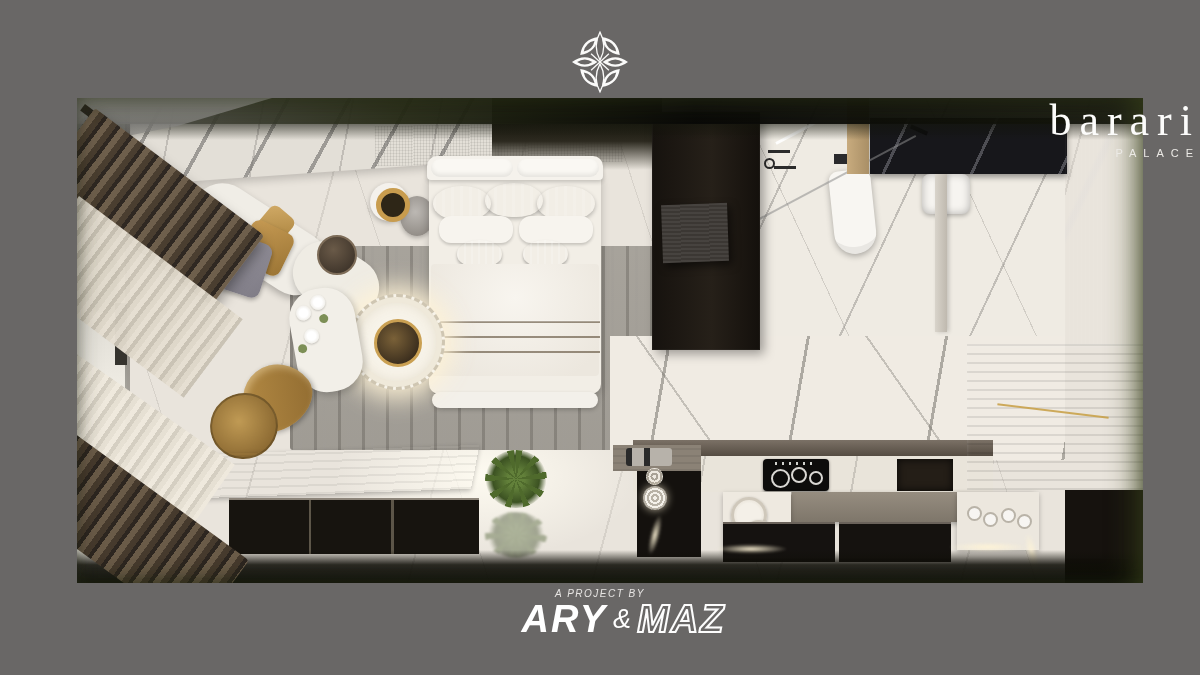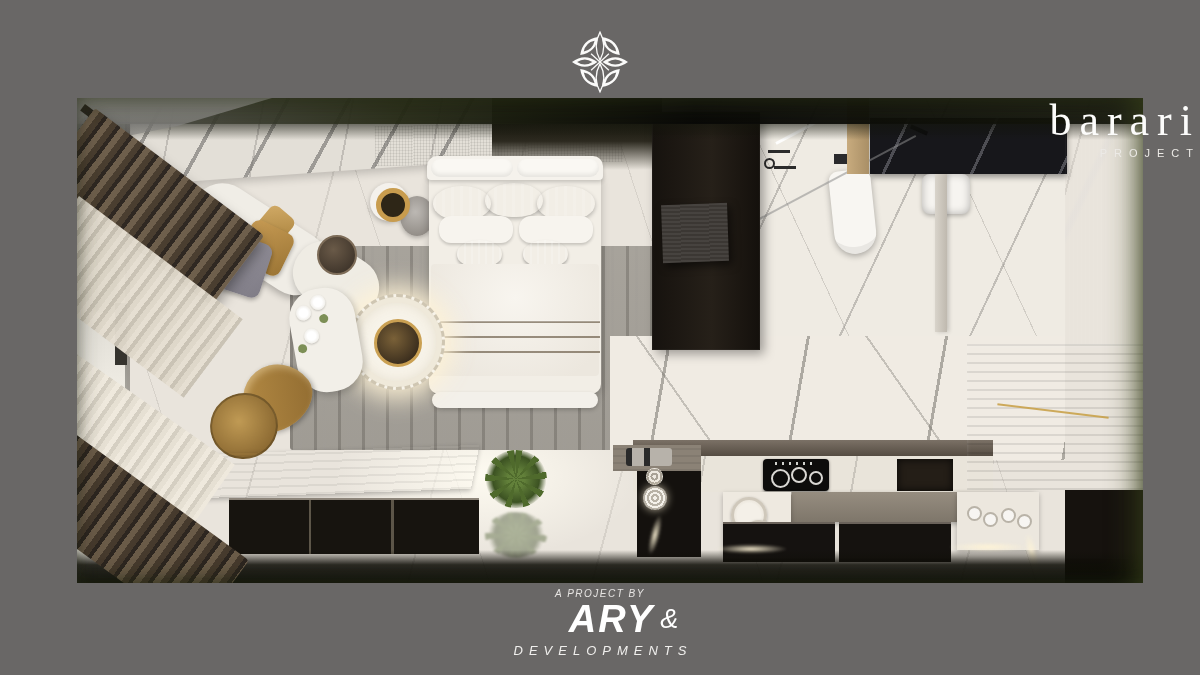--- a/index.html
+++ b/index.html
@@ -277,21 +277,21 @@
         <use href="#leaf" transform="translate(67,80) rotate(-45)"></use>
       </g>
       <g fill="none" stroke="#fbfbfa" stroke-width="2">
         <path d="M50,8 Q62,30 50,52 Q38,30 50,8 Z"></path>
         <path d="M50,58 Q62,80 50,102 Q38,80 50,58 Z"></path>
         <path d="M36,42 Q50,55 64,68"></path>
         <path d="M64,42 Q50,55 36,68"></path>
       </g>
     </svg>
     <div class="brand-name">barari</div>
-    <div class="brand-sub">PROJECT</div>
+    <div class="brand-sub">PALACE</div>
   </div>
 
   <div class="render">
     <div class="floor-veins"></div>
     <div class="floor-light"></div>
 
     <div class="window-strip">
       <div class="tree-1"></div>
       <div class="tree-2"></div>
       <div class="window-edge"></div>
@@ -431,17 +431,17 @@
     <div class="curtain-sheer-2"></div>
     <div class="curtain-dark-2"></div>
     <div class="vignette"></div>
   </div>
 
   <div class="footer">
     <div class="tagline">A PROJECT BY</div>
     <div class="dev-logo">
       <span class="ary">ARY</span>
       <span class="amp">&amp;</span>
-    </div>
-    <div class="dev-sub">DEVELOPMENTS</div>
+      <span class="maz">MAZ</span>
+    </div>
   </div>
 
 </div>
 
 </body></html>

